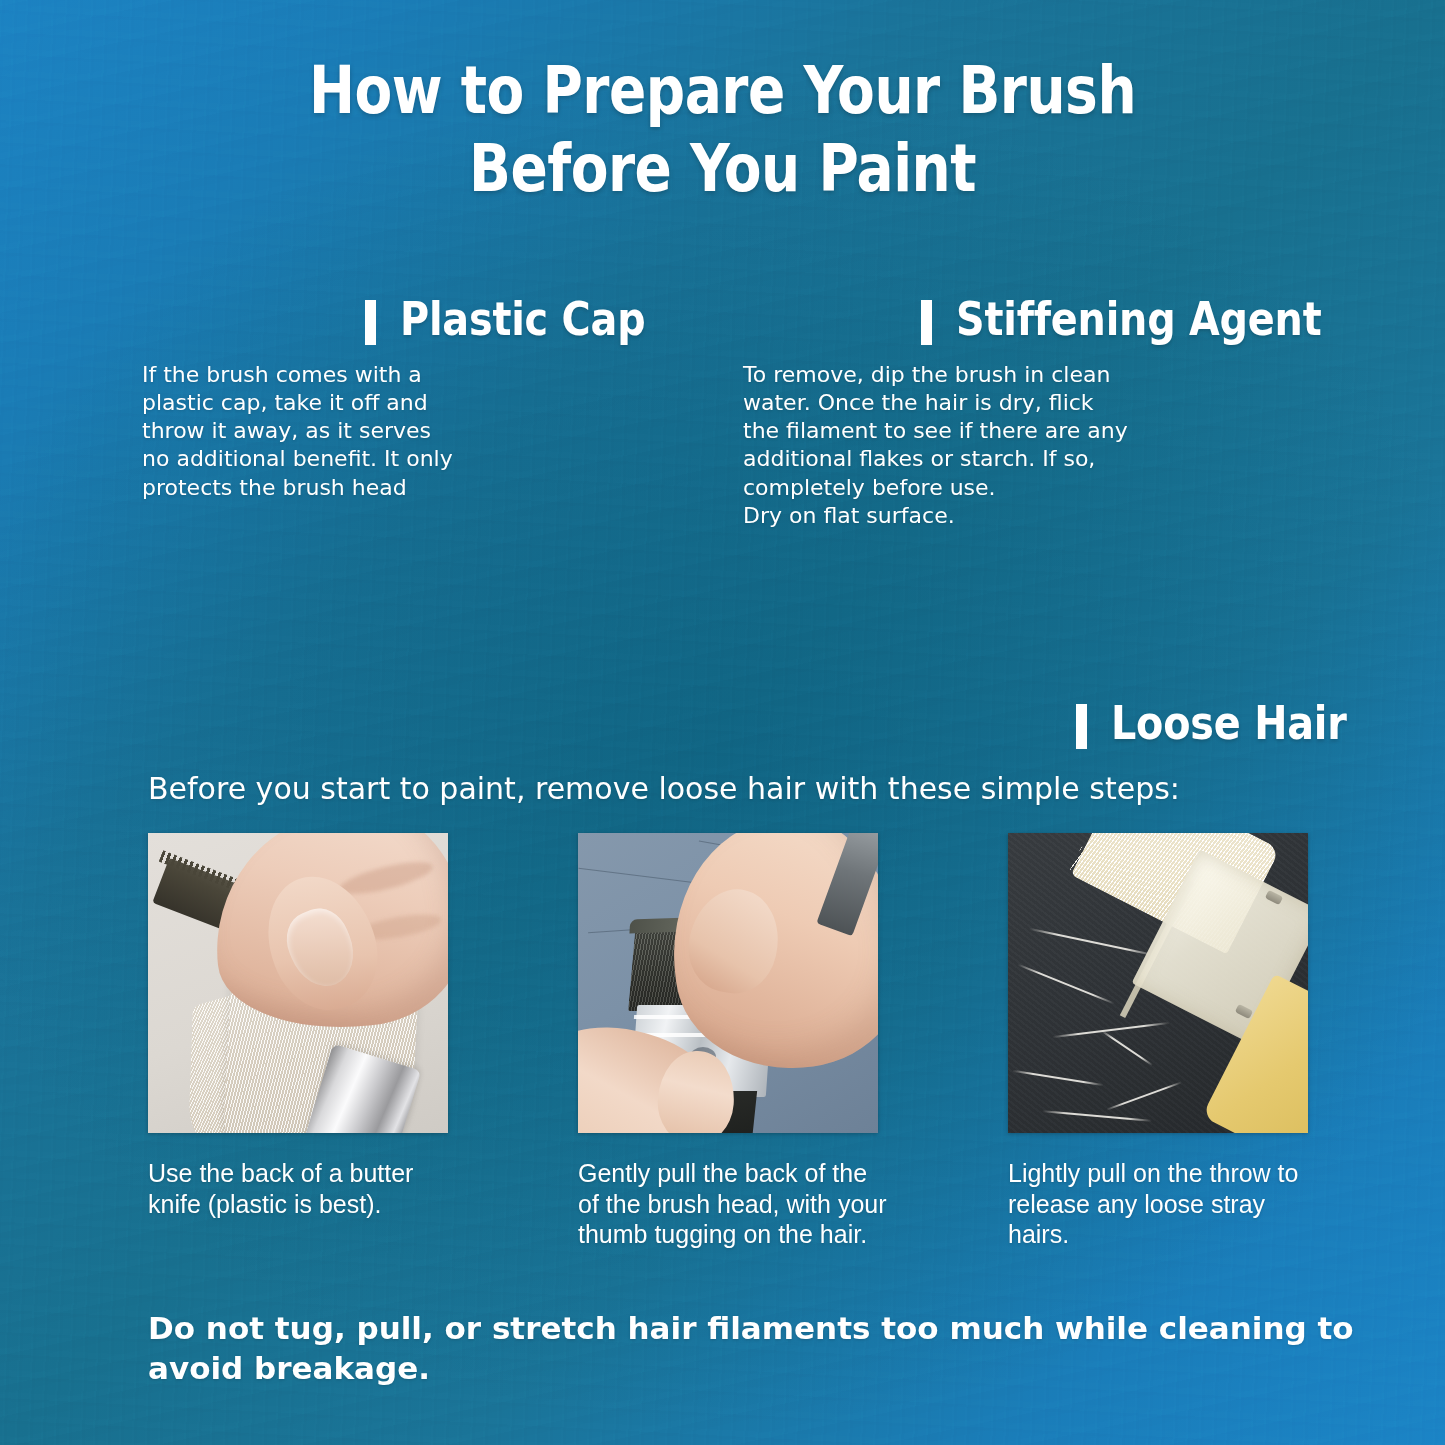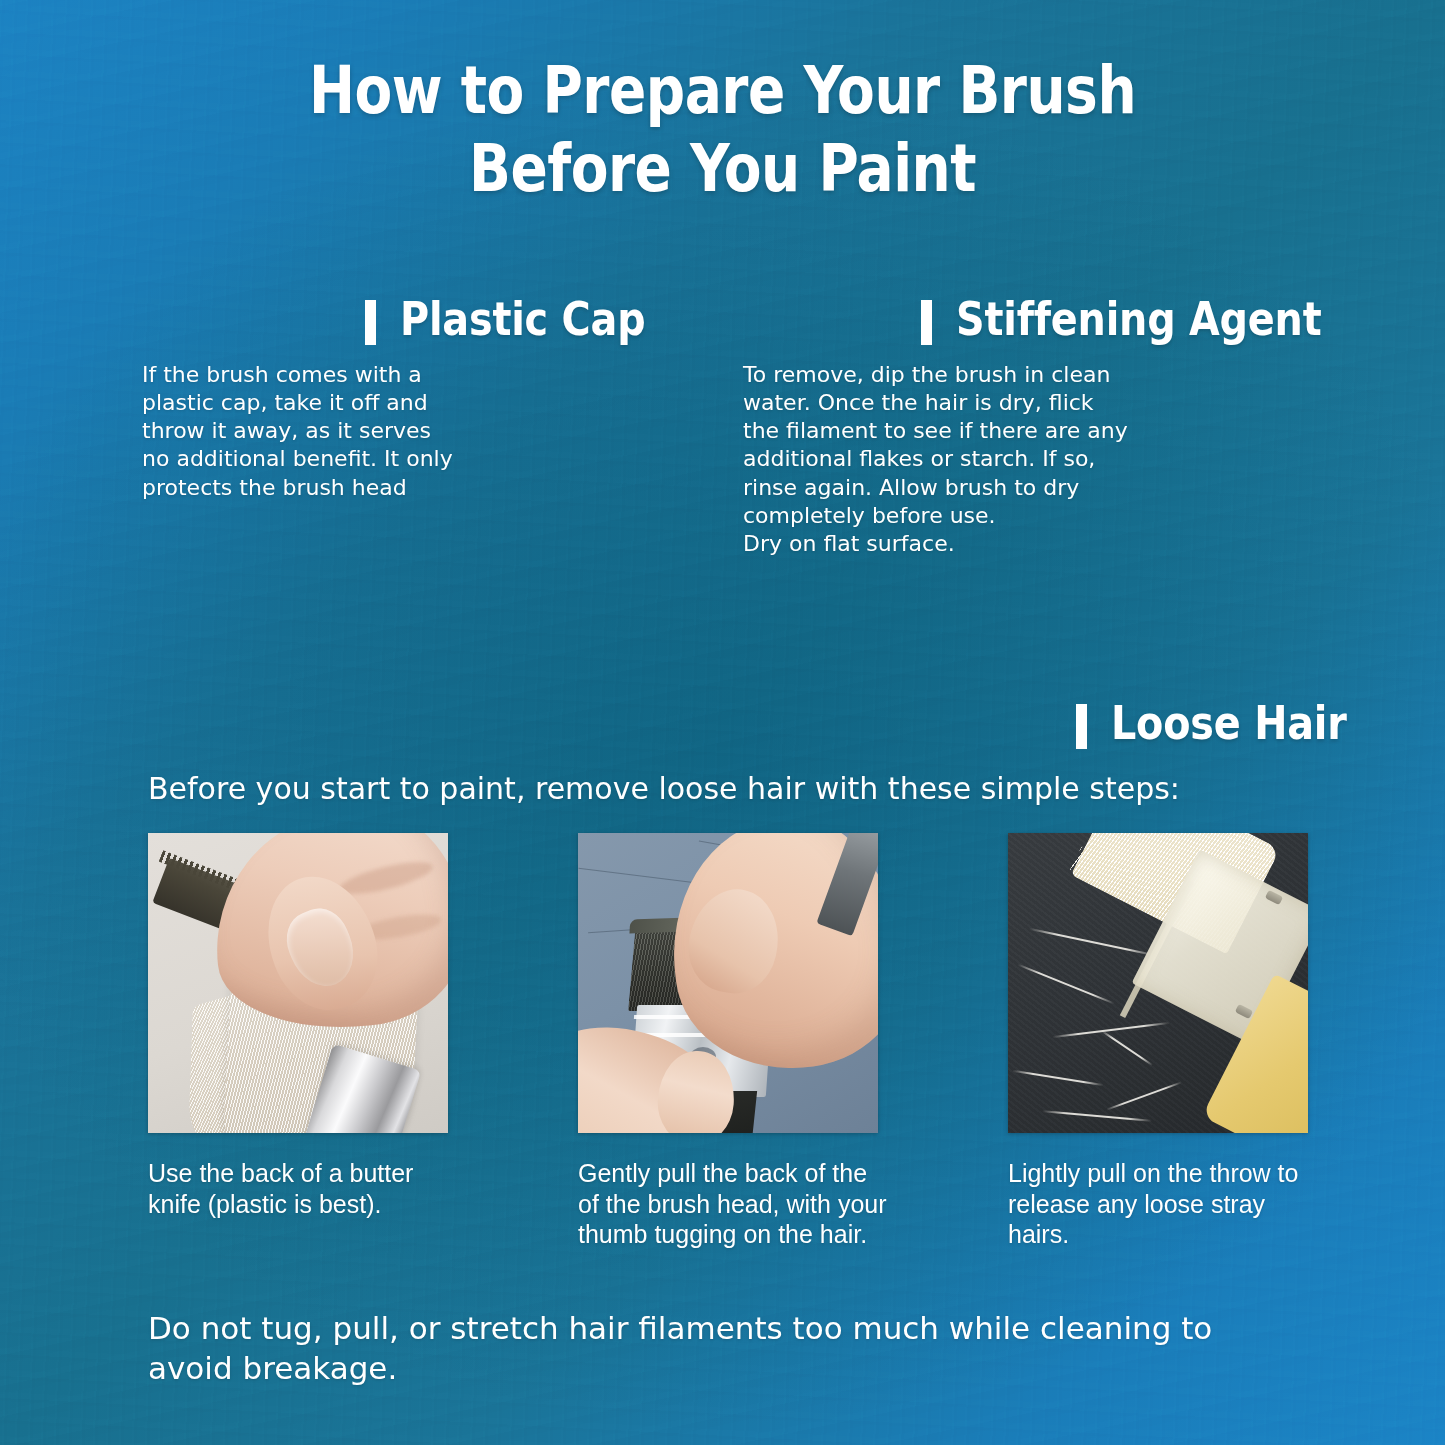--- a/index.html
+++ b/index.html
@@ -381,21 +381,20 @@
   <section id="col-right" class="layer">
     <div class="section-head">
       <span class="accent-bar"></span>
       <span class="head-text">Stiffening Agent</span>
     </div>
     <div class="col-body body-text">
       <span class="bline">To remove, dip the brush in clean</span>
       <span class="bline">water. Once the hair is dry, flick</span>
       <span class="bline">the filament to see if there are any</span>
       <span class="bline">additional flakes or starch. If so,</span>
-      <span class="bline">rinse again. Allow brush to dry</span>
       <span class="bline">completely before use.</span>
       <span class="bline">Dry on flat surface.</span>
     </div>
   </section>
 
   <section id="loose-hair" class="layer">
     <div class="section-head">
       <span class="accent-bar"></span>
       <span class="head-text">Loose Hair</span>
     </div>
@@ -474,18 +473,18 @@
       </div>
       <figcaption class="caption">
         <span class="bline">Lightly pull on the throw to</span>
         <span class="bline">release any loose stray</span>
         <span class="bline">hairs.</span>
       </figcaption>
       <span class="sr">Cream bristle brush with yellow wooden handle on a dark surface with loose stray hairs</span>
     </figure>
   </div>
 
-  <div class="layer body-text" id="footer-note" style="position:absolute;left:148px;top:1308px;width:1200px;font-size:31px;line-height:1.30;">
+  <div class="layer body-text" id="footer-note" style="position:absolute;left:148px;top:1308px;width:1200px;font-size:31px;line-height:1.30;font-weight:bold;">
     <span class="bline">Do not tug, pull, or stretch hair filaments too much while cleaning to</span>
     <span class="bline">avoid breakage.</span>
   </div>
 
 </div>
 
 </body></html>

